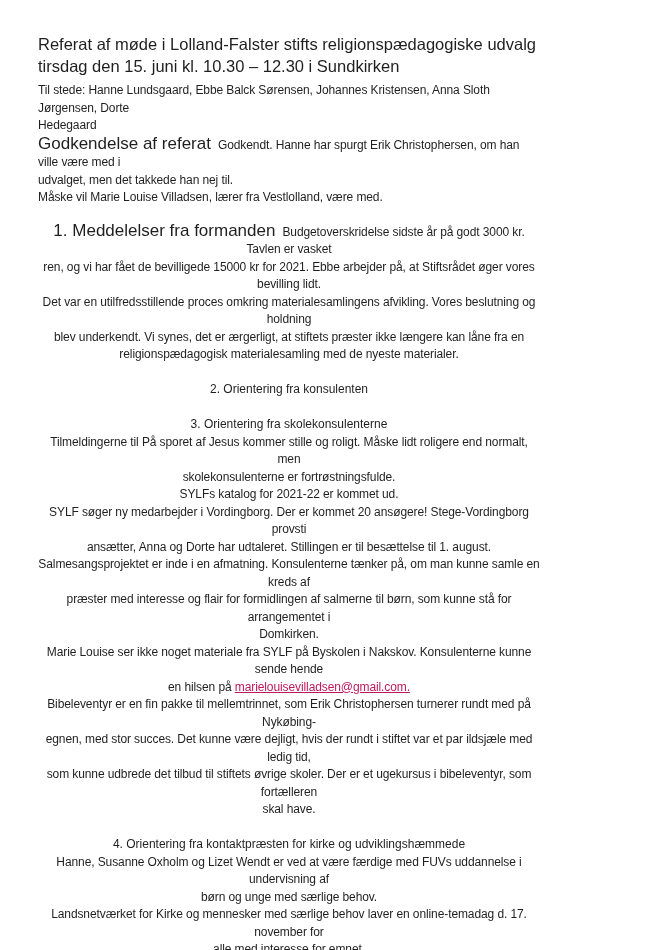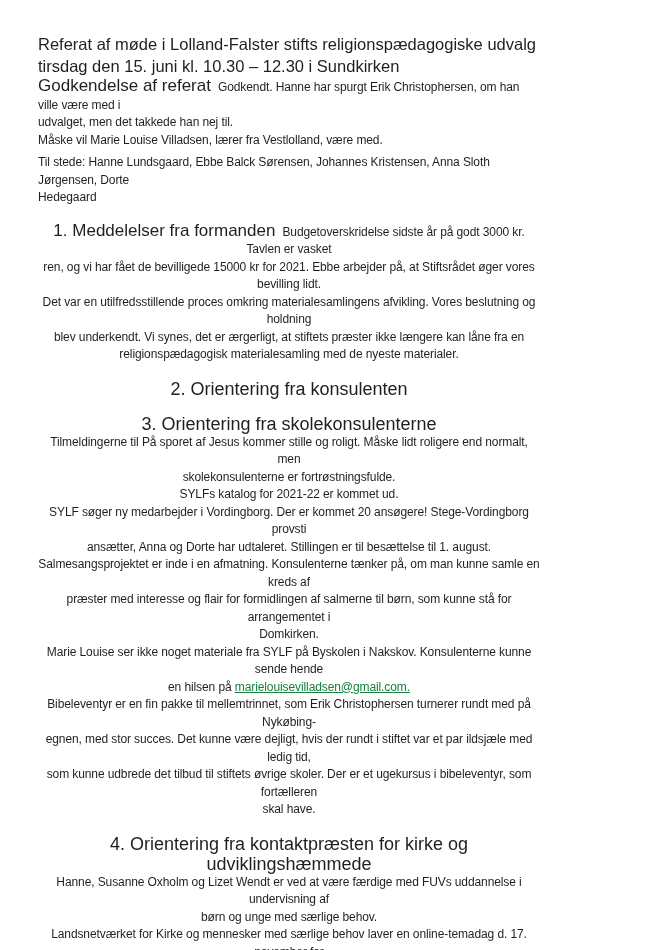--- a/index.html
+++ b/index.html
@@ -43,46 +43,46 @@
     font-size: 17px;
     font-weight: 400;
     letter-spacing: 0;
     margin-right: 7px;
   }
   .sect {
     margin-top: 15px;
     text-align: center;
   }
   .h-sect {
-    font-size: 18px;
+    font-size: 12px;
     font-weight: 400;
     line-height: 20px;
     margin: 0;
     white-space: pre-line;
   }
   a.email {
-    color: #15803d;
+    color: #be185d;
     text-decoration: underline;
     cursor: pointer;
   }
 </style>
 </head>
 <body>
 
 <div class="page">
 
   <div class="title">Referat af møde i Lolland-Falster stifts religionspædagogiske udvalg
 tirsdag den 15. juni kl. 10.30 – 12.30 i Sundkirken</div>
 
+  <p class="body attendees">Til stede: Hanne Lundsgaard, Ebbe Balck Sørensen, Johannes Kristensen, Anna Sloth Jørgensen, Dorte
+Hedegaard</p>
+
   <p class="body"><span class="h-runin">Godkendelse af referat</span><span>Godkendt. Hanne har spurgt Erik Christophersen, om han ville være med i
 udvalget, men det takkede han nej til.
 Måske vil Marie Louise Villadsen, lærer fra Vestlolland, være med.</span></p>
-
-  <p class="body attendees">Til stede: Hanne Lundsgaard, Ebbe Balck Sørensen, Johannes Kristensen, Anna Sloth Jørgensen, Dorte
-Hedegaard</p>
 
   <div class="sect">
     <p class="body"><span class="h-runin">1. Meddelelser fra formanden</span><span>Budgetoverskridelse sidste år på godt 3000 kr. Tavlen er vasket
 ren, og vi har fået de bevilligede 15000 kr for 2021. Ebbe arbejder på, at Stiftsrådet øger vores bevilling lidt.
 Det var en utilfredsstillende proces omkring materialesamlingens afvikling. Vores beslutning og holdning
 blev underkendt. Vi synes, det er ærgerligt, at stiftets præster ikke længere kan låne fra en
 religionspædagogisk materialesamling med de nyeste materialer.</span></p>
   </div>
 
   <div class="sect">

